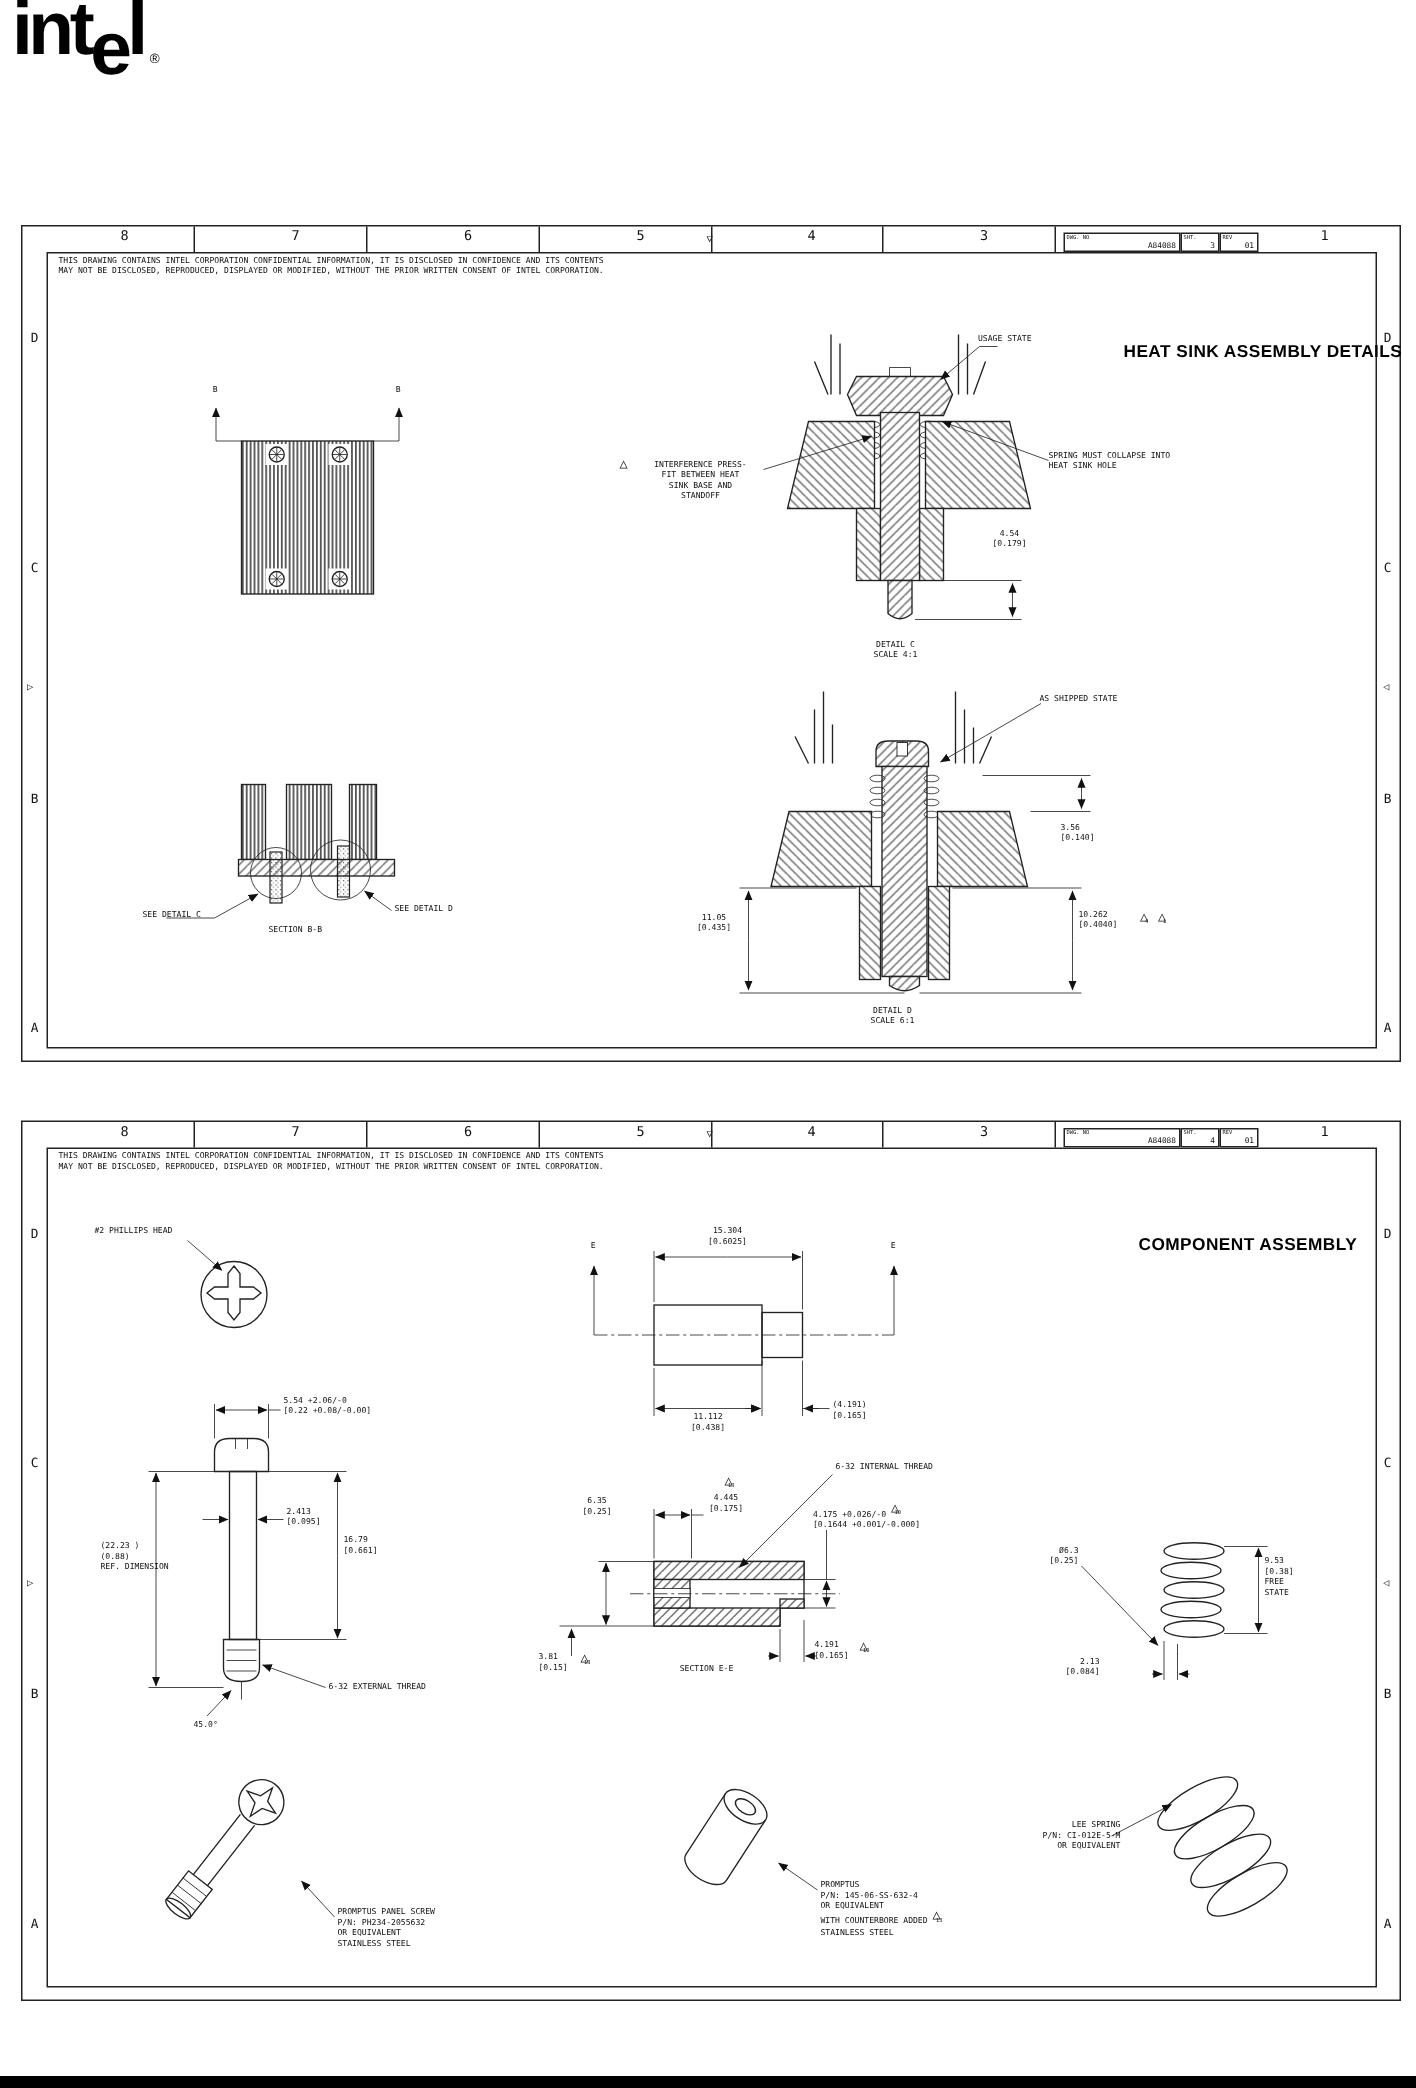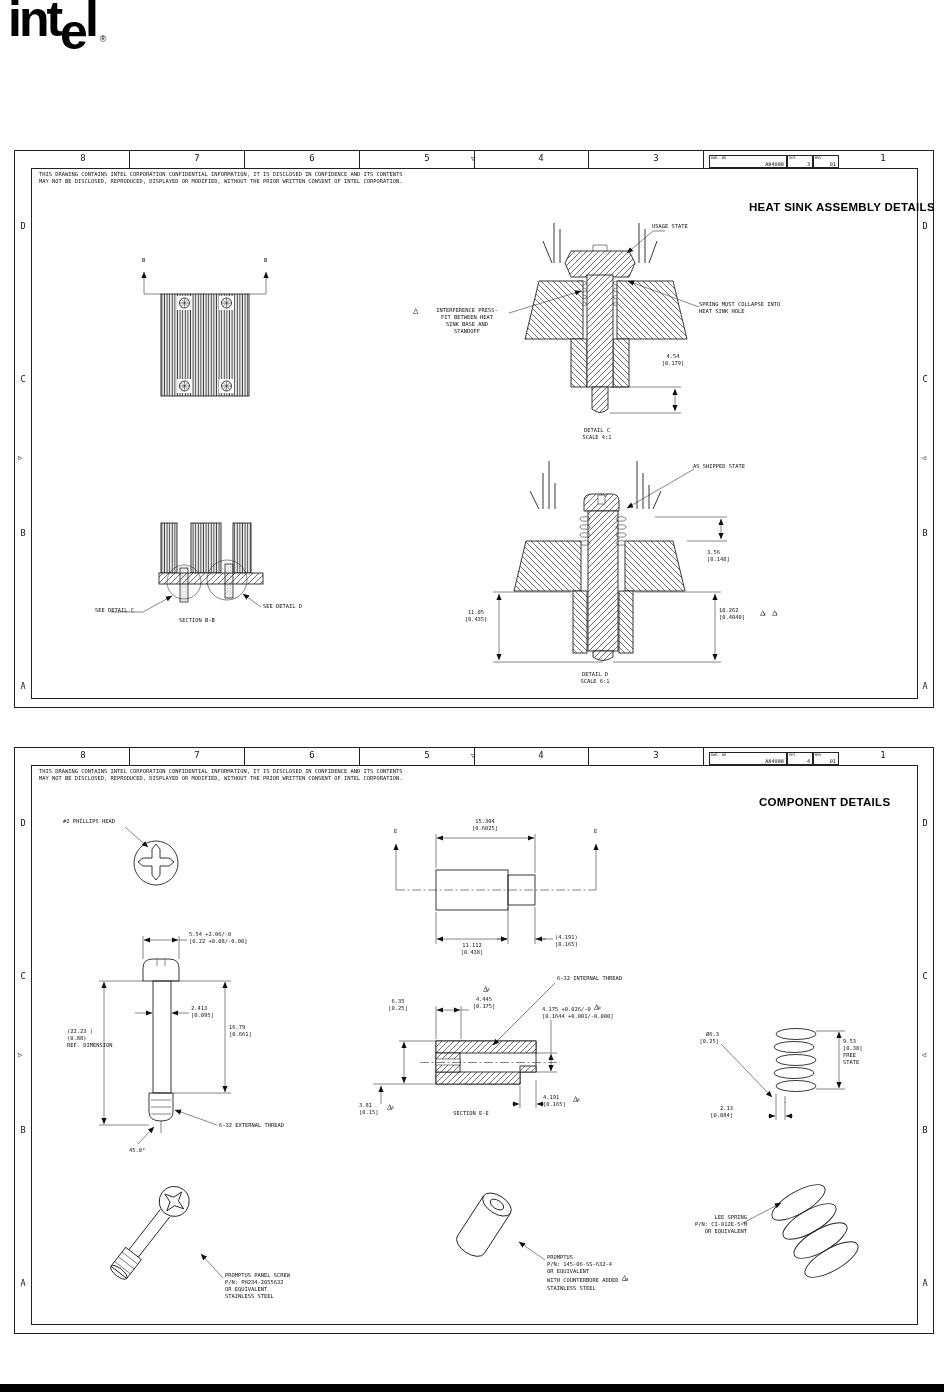--- a/index.html
+++ b/index.html
@@ -24,21 +24,21 @@
   
   .strip{position:absolute;display:flex;height:13px;background:#fff;}
   .strip .cell{border:1px solid #222;position:relative;height:13px;box-sizing:border-box;}
   .strip .tag{position:absolute;left:1px;top:0;font-size:3.6px;}
   .strip .val{position:absolute;right:2px;bottom:0.5px;font-size:5.2px;}
   
   .lbl{position:absolute;font-size:5.4px;line-height:1.32;white-space:pre;}
   .c{text-align:center;}
   .r{text-align:right;}
   .sheet-title{position:absolute;font-family:"Liberation Sans",sans-serif;font-weight:bold;
-               font-size:11.5px;letter-spacing:.3px;white-space:nowrap;color:#000;}
+               font-size:11.5px;letter-spacing:.3px;white-space:nowrap;color:#000;margin-top:28px;}
   .flag{display:inline-block;position:relative;width:9px;height:8px;vertical-align:-1px;}
   .flag i{position:absolute;left:0;top:-2px;font-style:normal;font-size:9px;line-height:9px;}
   .flag b{position:absolute;left:0;top:2.2px;width:9px;text-align:center;font-weight:normal;font-size:3.6px;}
   .flag-abs{position:absolute;}
   
   svg.art{position:absolute;left:0;top:0;}
   .ol{fill:none;stroke:#222;stroke-width:0.9;}
   .dl{fill:none;stroke:#222;stroke-width:0.55;}
   .cl{fill:none;stroke:#222;stroke-width:0.55;stroke-dasharray:9 2.5 2 2.5;}
   .hA{fill:url(#pa);stroke:#222;stroke-width:0.9;}
@@ -410,21 +410,21 @@
         <ellipse class="ol" cx="0" cy="-11" rx="30" ry="11"></ellipse>
         <ellipse class="ol" cx="0" cy="11" rx="30" ry="11"></ellipse>
         <ellipse class="ol" cx="0" cy="33" rx="30" ry="11"></ellipse>
       </g>
       <path class="dl" d="M726,476 L766,455" marker-end="url(#ah)"></path>
     </g>
   </svg>
 
   <div class="lbl" style="left:24px;top:20px"><span>THIS DRAWING CONTAINS INTEL CORPORATION CONFIDENTIAL INFORMATION, IT IS DISCLOSED IN CONFIDENCE AND ITS CONTENTS</span>
 <span>MAY NOT BE DISCLOSED, REPRODUCED, DISPLAYED OR MODIFIED, WITHOUT THE PRIOR WRITTEN CONSENT OF INTEL CORPORATION.</span></div>
-  <div class="sheet-title" style="left:744px;top:48px">COMPONENT DETAILS</div>
+  <div class="sheet-title" style="left:744px;top:48px">COMPONENT ASSEMBLY</div>
   <div class="lbl" style="left:48px;top:70px">#2 PHILLIPS HEAD</div>
   <div class="lbl c" style="left:376px;top:80px;width:9px">E</div>
   <div class="lbl c" style="left:576px;top:80px;width:9px">E</div>
   <div class="lbl c" style="left:436px;top:70px;width:68px">15.304
 [0.6025]</div>
   <div class="lbl c" style="left:422px;top:194px;width:70px">11.112
 [0.438]</div>
   <div class="lbl" style="left:540px;top:186px">(4.191)
 [0.165]</div>
   <div class="lbl" style="left:174px;top:183px">5.54 +2.06/-0

